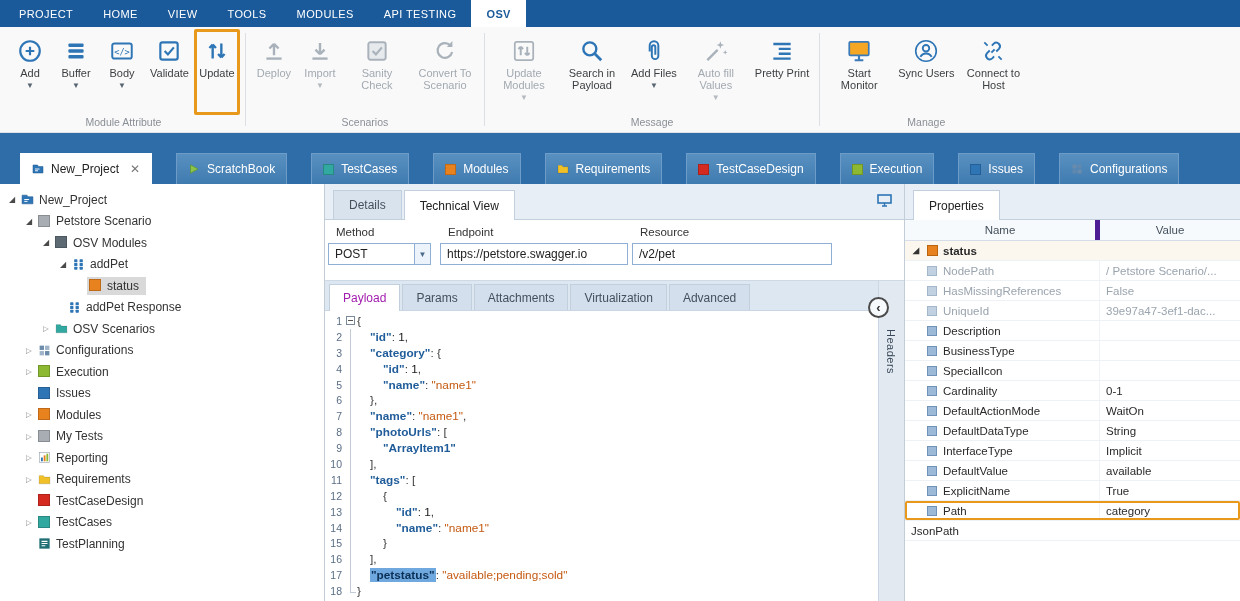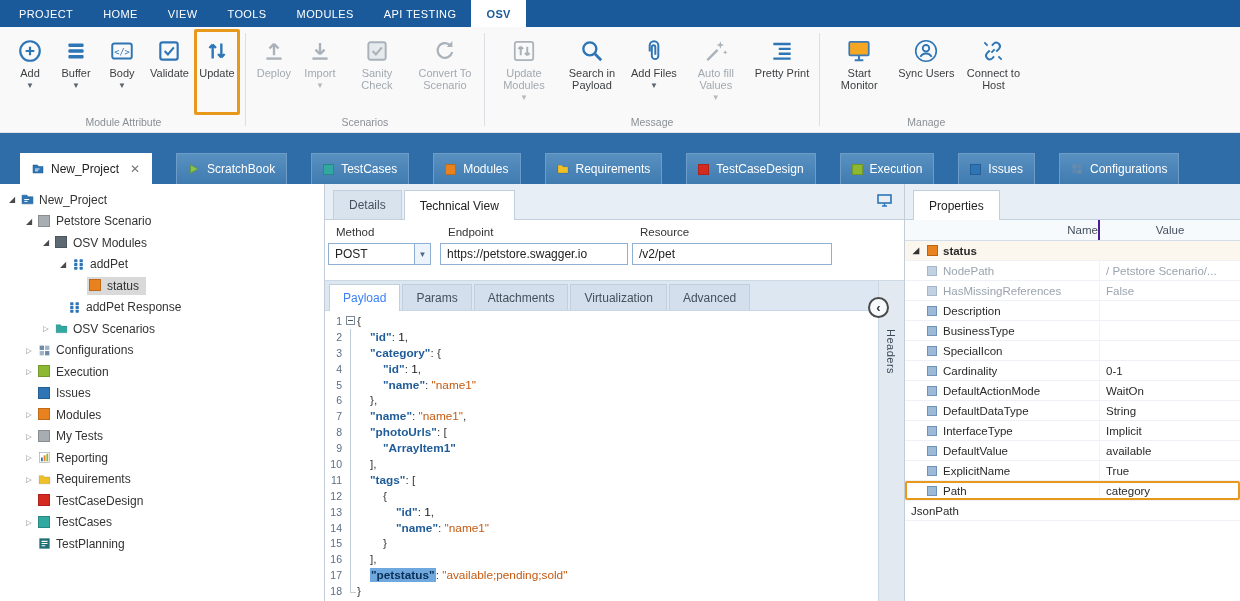--- a/index.html
+++ b/index.html
@@ -61,21 +61,21 @@
   .tselect { display:flex; align-items:center; justify-content:space-between; padding:0 0 0 6px; }
   .tselect .ddb { width:16px; height:100%; border-left:1px solid #8fb0d2; background:#edf3fa; display:flex; align-items:center; justify-content:center; font-size:8px; color:#4a6a8a; }
   .f-method { left:3px; width:103px; }
   .f-endpoint { left:115px; width:188px; }
   .f-resource { left:307px; width:200px; }
 
   .payload-area { flex:1; display:flex; border-top:1px solid #cdd9e5; min-height:0; position:relative; }
   .payload-main { flex:1; display:flex; flex-direction:column; min-width:0; }
   .panel-subtabs { height:30px; background:#dde7f1; border-bottom:1px solid #c9d6e4; display:flex; align-items:flex-end; padding-left:4px; flex:none; }
   .stab { height:26px; display:flex; align-items:center; padding:0 13px; margin-right:2px; background:#d3dfec; border:1px solid #c2cfdd; border-bottom:none; color:#44505c; font-size:12px; cursor:default; }
-  .stab.active { background:#fff; color:#3b82f6; height:27px; margin-bottom:-1px; }
+  .stab.active { background:#fff; color:#a21caf; height:27px; margin-bottom:-1px; }
 
   .code-editor { flex:1; padding-top:2px; overflow:hidden; }
   .cline { height:15.9px; display:flex; align-items:center; }
   .cnum { width:20px; flex:none; text-align:right; font-size:10.5px; color:#5a6e85; padding-right:3px; }
   .cfold { width:12px; flex:none; align-self:stretch; position:relative; }
   .cfold .vline { position:absolute; left:5px; top:0; bottom:0; width:1px; background:#c2ccd6; }
   .cfold .fbox { position:absolute; left:1px; top:3px; width:9px; height:9px; border:1px solid #7a8a9a; background:#fff; }
   .cfold .fbox::after { content:""; position:absolute; left:1px; right:1px; top:3px; height:1px; background:#555; }
   .cfold .vhalf { position:absolute; left:5px; top:0; height:55%; width:1px; background:#c2ccd6; }
   .cfold .hcorner { position:absolute; left:5px; top:55%; width:6px; height:1px; background:#c2ccd6; }
@@ -86,21 +86,21 @@
   .tk-p { color:#3a3a3a; }
   .tk-hl { background:#6fa8df; color:#0b2f55; padding:0 1px; }
 
   .headers-strip { width:26px; flex:none; background:#e2e9f1; border-left:1px solid #c9d6e4; position:relative; }
   .collapse-circle { position:absolute; top:16px; left:-11px; width:21px; height:21px; border-radius:50%; background:#f7fafc; border:2px solid #4a4a4a; display:flex; align-items:center; justify-content:center; font-size:13px; font-weight:bold; color:#333; line-height:1; cursor:pointer; }
   .vlabel { margin-top:48px; margin-left:6px; writing-mode:vertical-rl; font-size:11px; color:#3a4a5a; letter-spacing:.5px; }
 
   
   .props-panel { flex:1; display:flex; flex-direction:column; background:#fff; min-height:0; }
   .props-header { height:21px; display:flex; background:#f7fafd; border-bottom:1px solid #d4dde8; font-size:11.5px; color:#44505c; flex:none; }
-  .ph-name { width:195px; text-align:right; line-height:21px; border-right:2px solid #4c1d95; }
+  .ph-name { width:195px; text-align:center; line-height:21px; border-right:5px solid #4c1d95; }
   .ph-value { flex:1; text-align:center; line-height:21px; }
   .prow { height:20px; display:flex; align-items:center; font-size:11.5px; border-bottom:1px solid #eef2f7; position:relative; background:#fff; cursor:default; }
   .prow .pname { width:195px; flex:none; display:flex; align-items:center; gap:6px; padding-left:22px; color:#2a2a2a; border-right:1px solid #f0f4f8; height:100%; }
   .prow .pvalue { flex:1; padding-left:6px; color:#2a2a2a; white-space:nowrap; overflow:hidden; }
   .prow.dim .pname, .prow.dim .pvalue { color:#9aa4ae; }
   .pico { width:10px; height:10px; flex:none; background:#9db9d8; border:1px solid #6f93b8; }
   .prow.dim .pico { background:#c2d1e2; border-color:#a3b6ca; }
   .prow.highlight::after { content:""; position:absolute; inset:0; border:2px solid #e8991c; border-radius:2px; pointer-events:none; }
   .prow.root { background:#fbf6ee; }
   .prow.root .pname { padding-left:5px; font-weight:bold; gap:5px; border-right-color:transparent; }
@@ -781,20 +781,27 @@
             </div>
             <div class="pvalue">/ Petstore Scenario/...</div>
           </div>
           <div class="prow dim">
             <div class="pname">
               <span class="pico"></span>
               <span>HasMissingReferences</span>
             </div>
             <div class="pvalue">False</div>
           </div>
+          <div class="prow dim">
+            <div class="pname">
+              <span class="pico"></span>
+              <span>UniqueId</span>
+            </div>
+            <div class="pvalue">39e97a47-3ef1-dac...</div>
+          </div>
           <div class="prow">
             <div class="pname">
               <span class="pico"></span>
               <span>Description</span>
             </div>
             <div class="pvalue"></div>
           </div>
           <div class="prow">
             <div class="pname">
               <span class="pico"></span>

